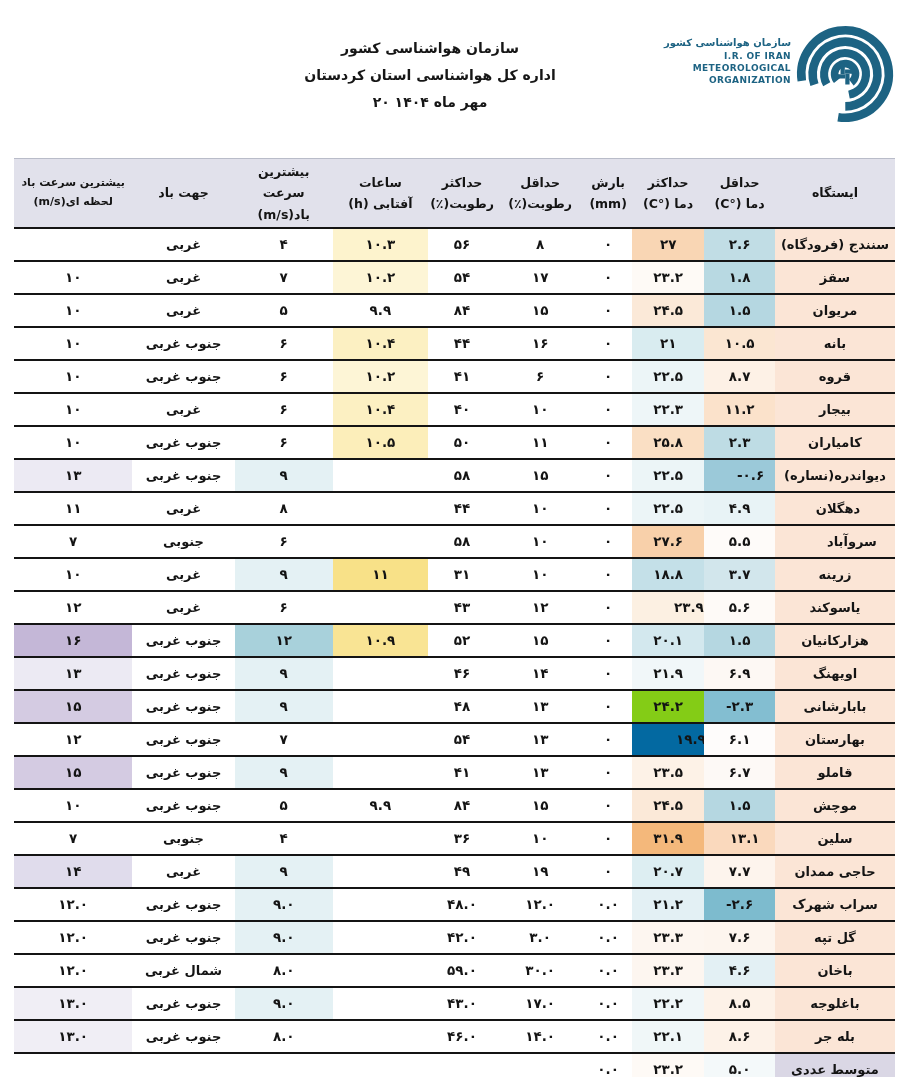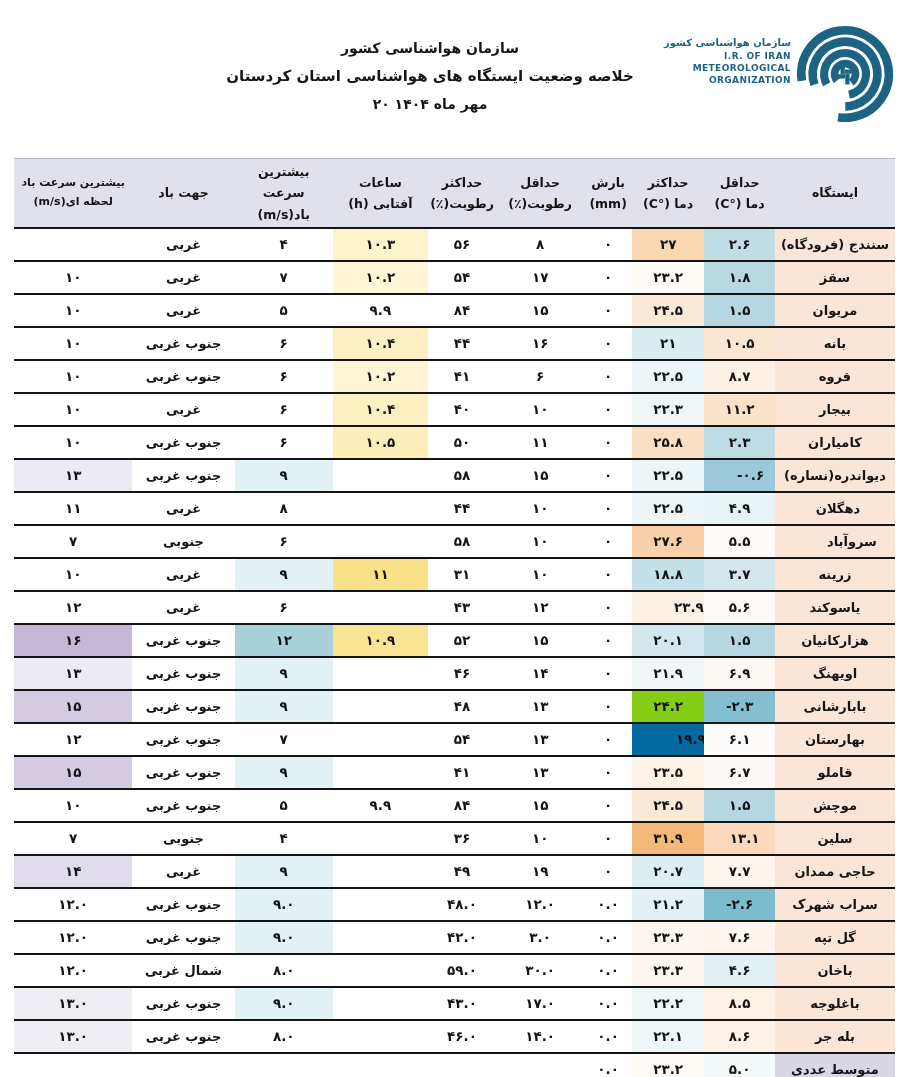--- a/index.html
+++ b/index.html
@@ -50,21 +50,21 @@
   td.dir { direction:rtl; font-size:13px; }
   td.st  { direction:rtl; font-size:13px; }
 </style>
 </head>
 <body>
 
 <div class="page">
 
   <div class="titles">
     <div class="t-line1">سازمان هواشناسی کشور</div>
-    <div class="t-line3">خلاصه وضعیت ایستگاه های هواشناسی استان کردستان</div>
+    <div class="t-line2">اداره کل هواشناسی استان کردستان</div>
     <div class="t-date">۲۰ مهر ماه ۱۴۰۴</div>
   </div>
 
   <div class="logo">
     <div class="logo-text">
       <div class="logo-fa">سازمان هواشناسی کشور</div>
       <div class="logo-en">I.R. OF IRAN</div>
       <div class="logo-en">METEOROLOGICAL</div>
       <div class="logo-en">ORGANIZATION</div>
     </div>

